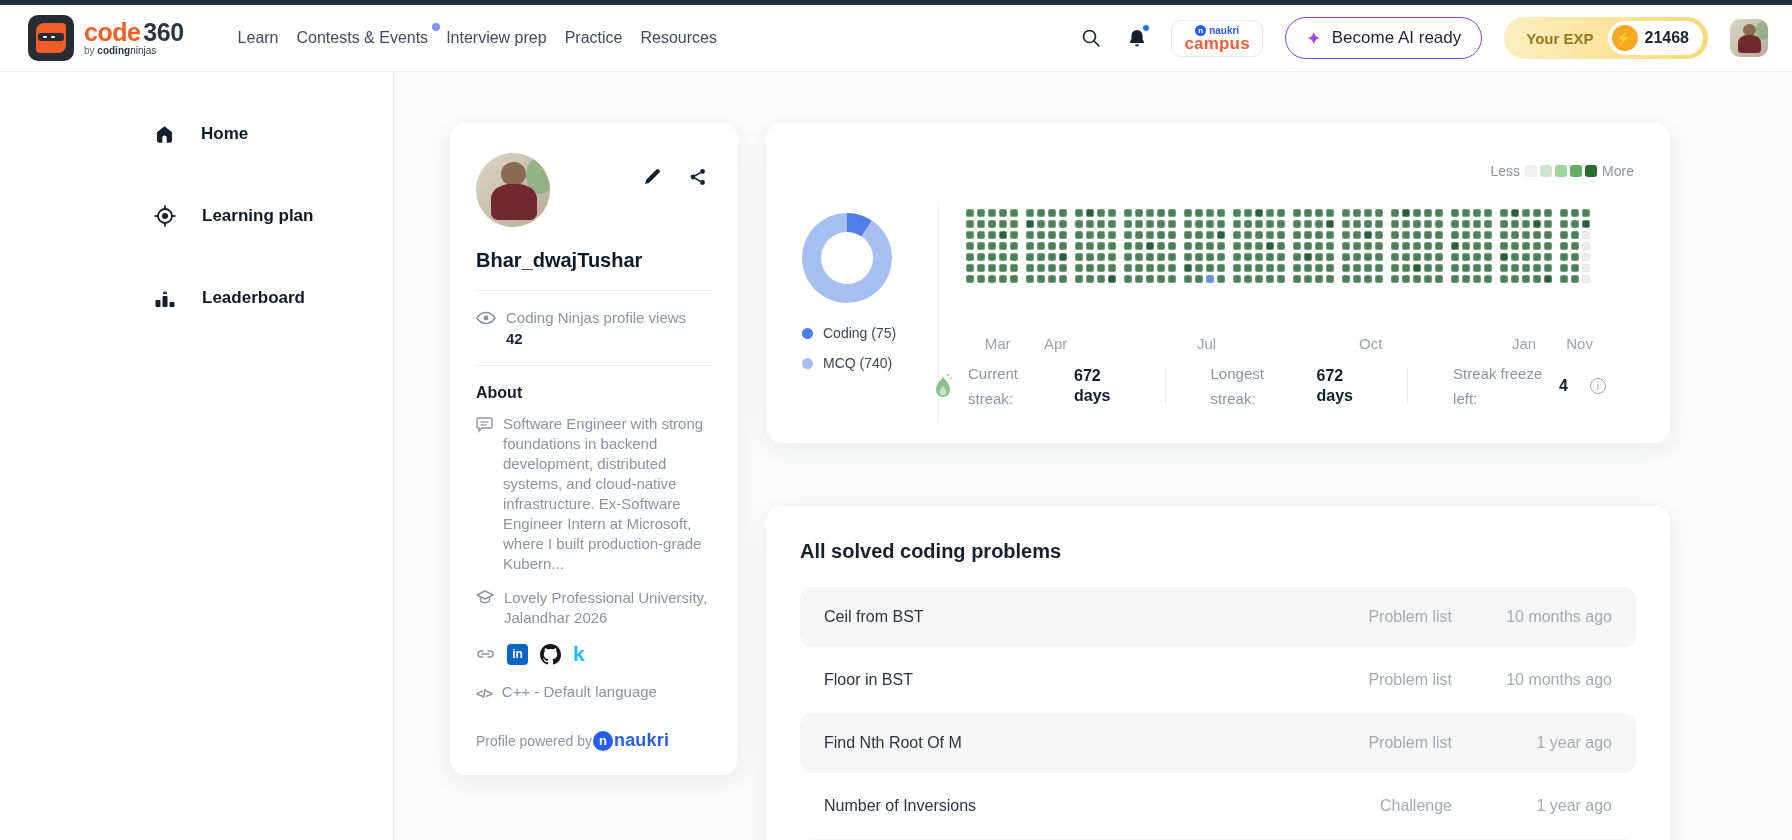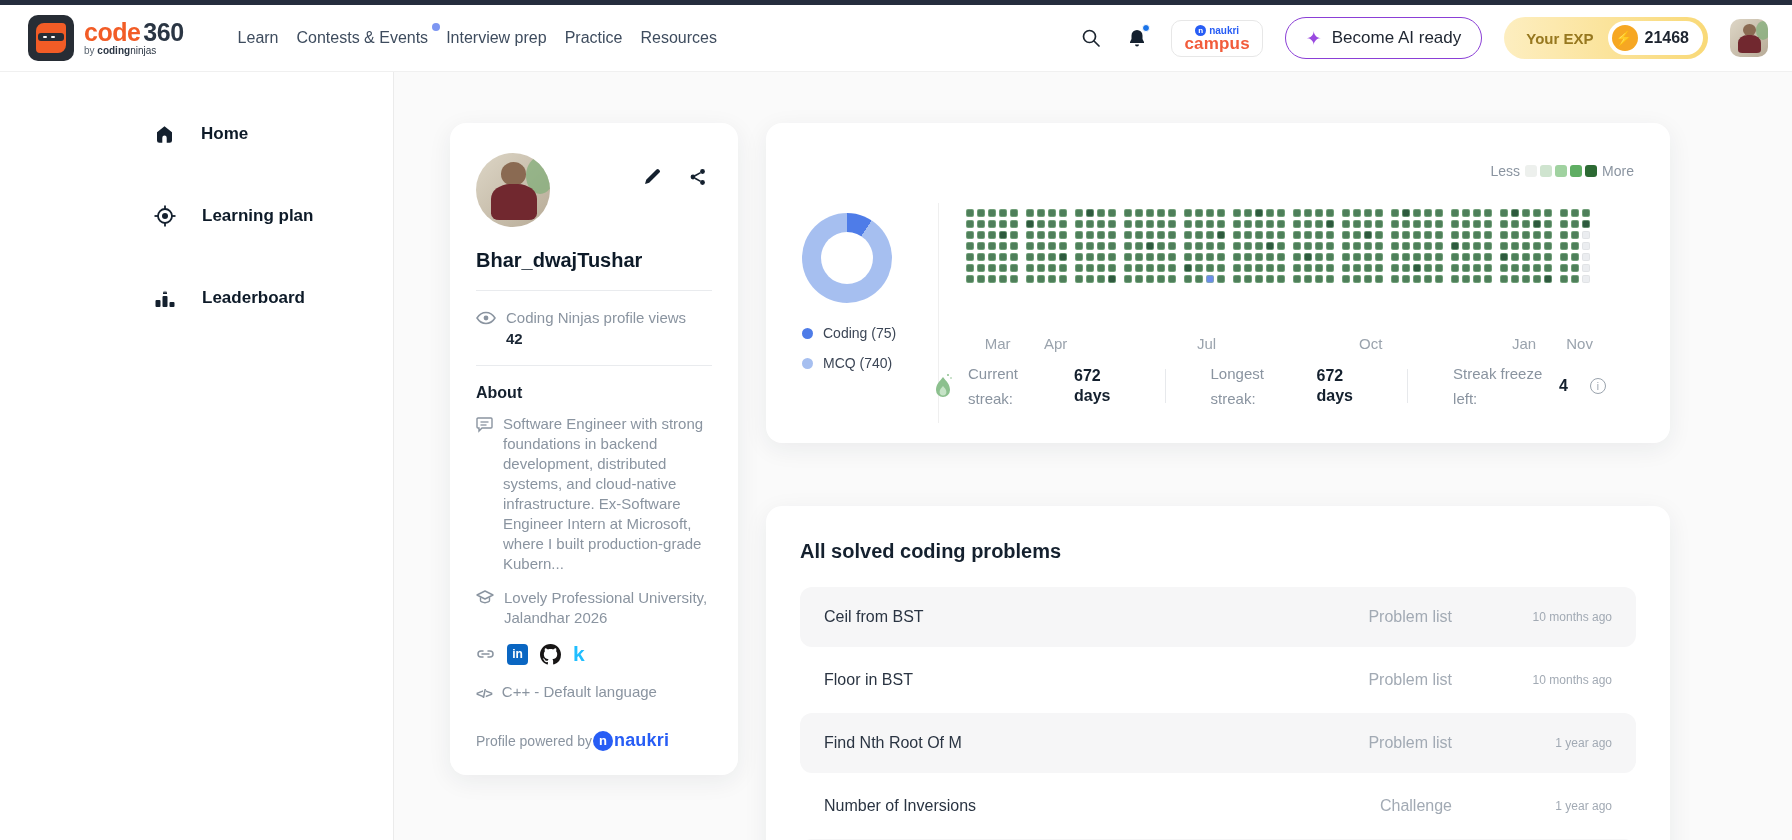--- a/index.html
+++ b/index.html
@@ -104,21 +104,21 @@
   .streak-value { font-size:16px; font-weight:bold; color:#14202e; line-height:20px; max-width:46px; }
   .streak-sep { width:1px; height:34px; background:#e7e9ec; }
   .freeze-value { font-size:16px; font-weight:bold; color:#14202e; }
   .info-i { width:16px; height:16px; border:1.5px solid #9aa3ad; color:#9aa3ad; border-radius:50%; font-size:10px; display:flex; align-items:center; justify-content:center; margin-left:8px; }
   
   .problems-title { font-size:20px; font-weight:bold; color:#14202e; margin-bottom:24px; }
   .prob-row { display:flex; align-items:center; height:60px; border-radius:12px; padding:0 24px; margin-bottom:3px; cursor:pointer; }
   .prob-row.alt { background:#f6f6f7; }
   .prob-name { flex:1; font-size:16px; color:#2a3442; }
   .prob-source { width:170px; text-align:right; font-size:16px; color:#a2aab4; }
-  .prob-when { width:160px; text-align:right; font-size:12px; color:#a2aab4; }
+  .prob-when { width:160px; text-align:right; font-size:16px; color:#a2aab4; }
   .prob-partial { height:20px; border-radius:12px 12px 0 0; background:#f6f6f7; }
   svg { display:block; }
 </style>
 </head>
 <body>
 
 <div class="topstrip"></div>
 
 <div class="header">
   <div class="logo-wrap">

